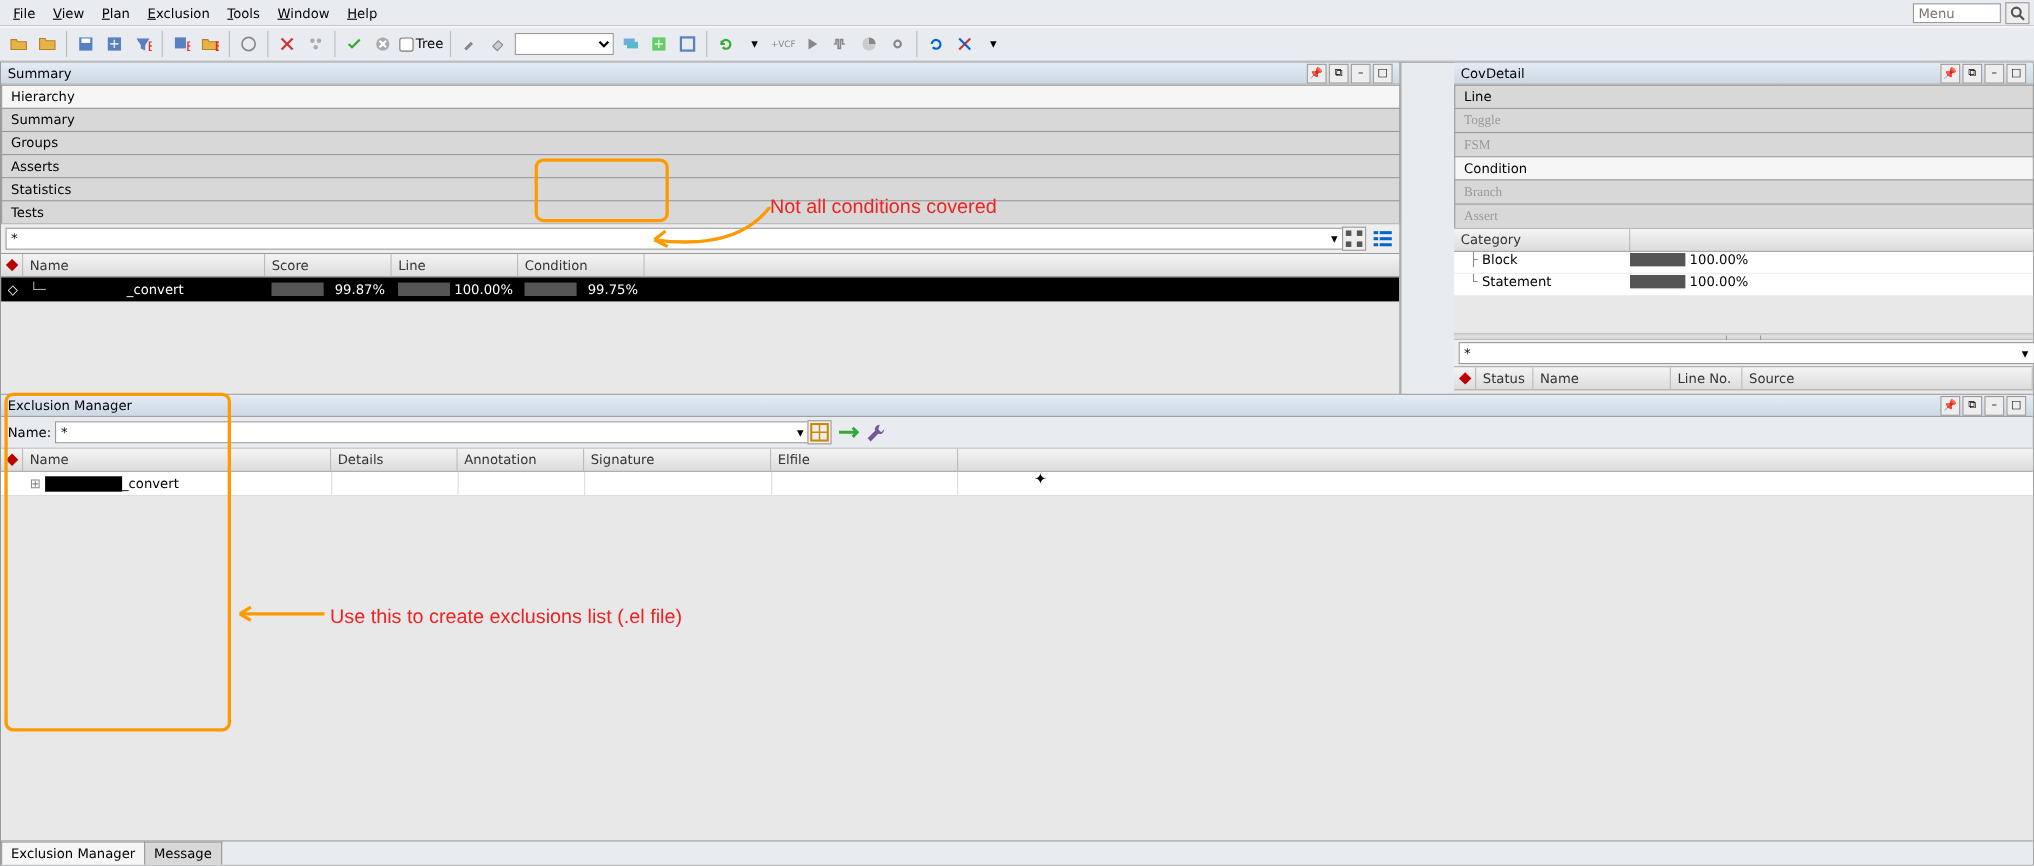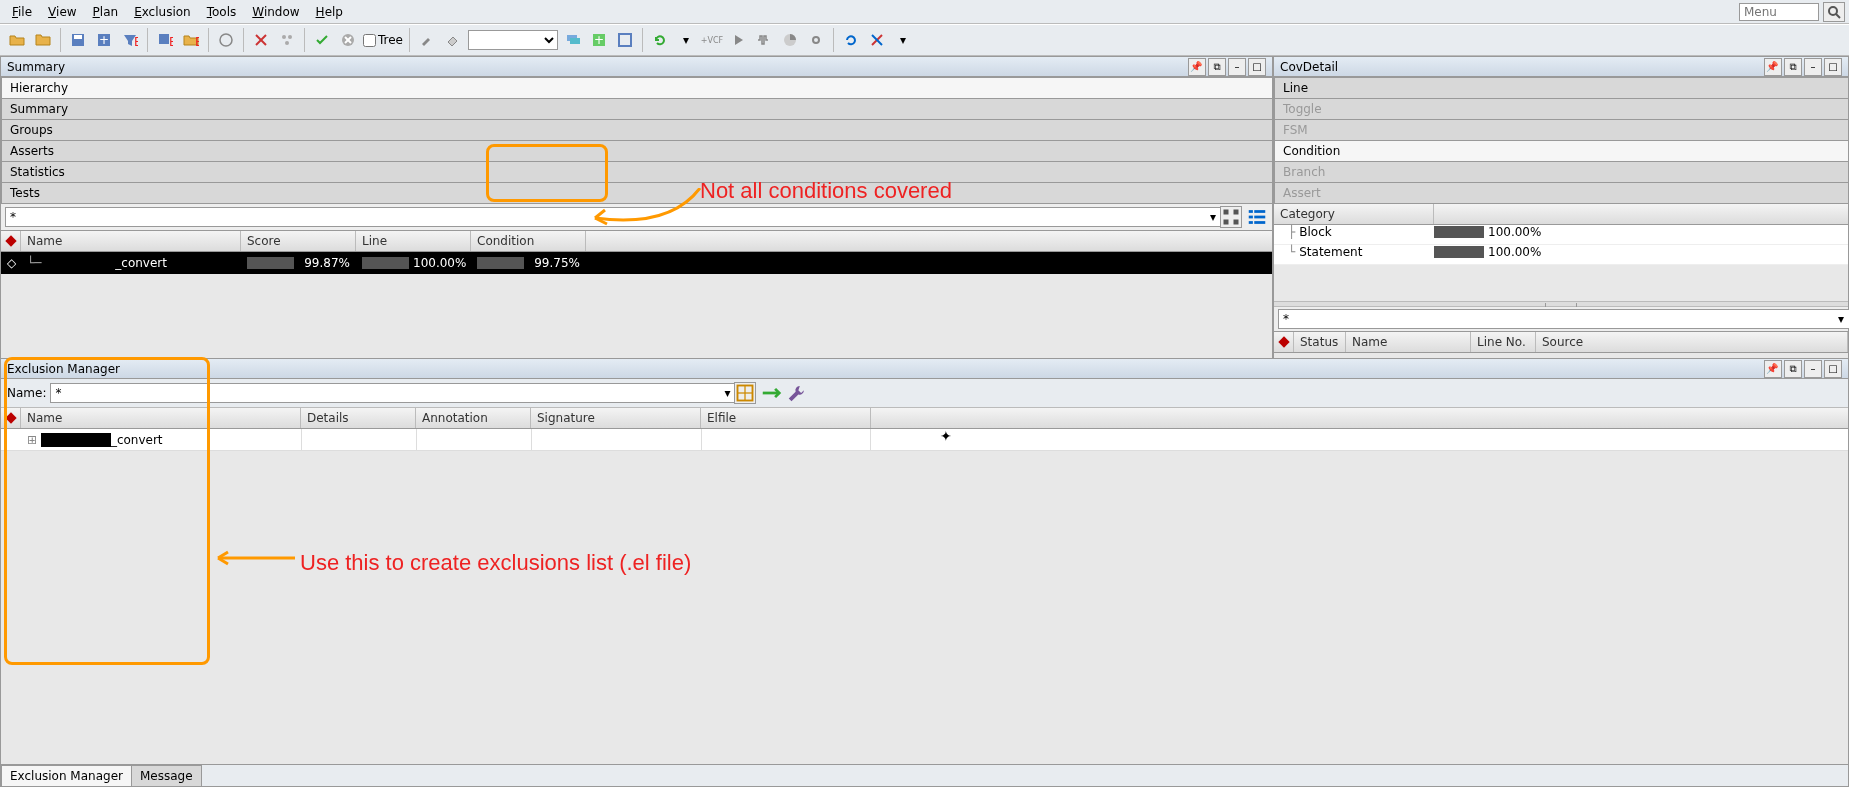--- a/index.html
+++ b/index.html
@@ -18,30 +18,30 @@
 .tb-sep { width:1px; height:24px; background:#bbb; margin:0 2px; }
 .tb-btn { width: 22px; height: 22px; display:flex; align-items:center; justify-content:center; cursor:pointer; border-radius:2px; }
 .tb-btn svg { width:16px; height:16px; }
 .tb-input { width: 90px; height:20px; border:1px solid #999; background:#fff; }
 .tree-chk { display:flex; align-items:center; gap:2px; }
 
 
 .top-row { display:flex; height: 334px; }
 .panel { background:#e8ecf0; border:1px solid #999; display:flex; flex-direction:column; }
 .panel-summary { flex:1; margin:0; }
-.panel-covdetail { width: 576px; }
+.panel-covdetail { width: 576px; padding-left: 48px; }
 .panel-header { height: 20px; background: linear-gradient(#e4ecf4,#cdd8e5); border-bottom:1px solid #999; display:flex; align-items:center; padding:0 6px; font-weight:normal; }
 .panel-header .spacer { flex:1; }
 .panel-header .pbtn { width:18px; height:18px; border:1px solid #999; background:#eee; margin-left:2px; cursor:pointer; display:flex; align-items:center; justify-content:center; font-size:10px; }
 
 
 .tabs { display:flex; background:#e8ecf0; border-bottom:1px solid #999;flex-direction:column; }
 .tab { border:1px solid #999; border-bottom:none; padding:3px 8px; background:#d8d8d8; margin-right:-1px; cursor:pointer; }
 .tab.active { background:#f6f6f6; }
-.tab.disabled { color:#999; }
+.tab.disabled { color:#999;font-family:Liberation Serif, serif; }
 
 
 .filter-row { display:flex; align-items:center; border-bottom:1px solid #999; background:#eee; padding:2px 4px; gap:4px; }
 .filter-combo { flex:1; height:20px; border:1px solid #999; background:#fff; padding:0 4px; }
 .icon-btn { width:22px; height:22px; border:1px solid #999; background:#eee; display:flex; align-items:center; justify-content:center; cursor:pointer; }
 
 
 .theaders { display:flex; background:linear-gradient(#f4f4f4,#dcdcdc); border-bottom:1px solid #999; }
 .th { border-right:1px solid #bbb; padding:3px 6px; color:#333; position:relative; }
 .th.dot { width:20px; text-align:center; color:#b00; }
@@ -69,21 +69,21 @@
 .covd-split::after { content:""; position:absolute; left:50%; top:1px; width:30px; height:4px; border-left:1px solid #999; border-right:1px solid #999; transform:translateX(-50%); }
 
 
 .panel-exclusion { position:absolute; left:0; right:0; bottom:0; top:358px; border:1px solid #999; display:flex; flex-direction:column; background:#e8ecf0; }
 .excl-name-row { display:flex; align-items:center; padding:3px 6px; border-bottom:1px solid #bbb; gap:4px; }
 .excl-body { flex:1; background:#e8e8e8; }
 .bottom-tabs { display:flex; border-top:1px solid #999; background:#e8ecf0; }
 
 
 .annot { position:absolute; pointer-events:none; }
-.annot-text { color:#e22; font-family: Arial, sans-serif; font-size:22px; }
+.annot-text { color:#e22; font-family: Arial, sans-serif; font-size:18px; }
 .annot-box { border:3px solid #f90; border-radius:8px; }
 
 
 svg.icon { width:16px; height:16px; }
 .folder { fill:#e8b24a; stroke:#b5831a; }
 .disk { fill:#5a7fbf; }
 .red-x { stroke:#c33; stroke-width:2; }
 .green-chk { stroke:#3a3; stroke-width:2; fill:none; }
 
 

